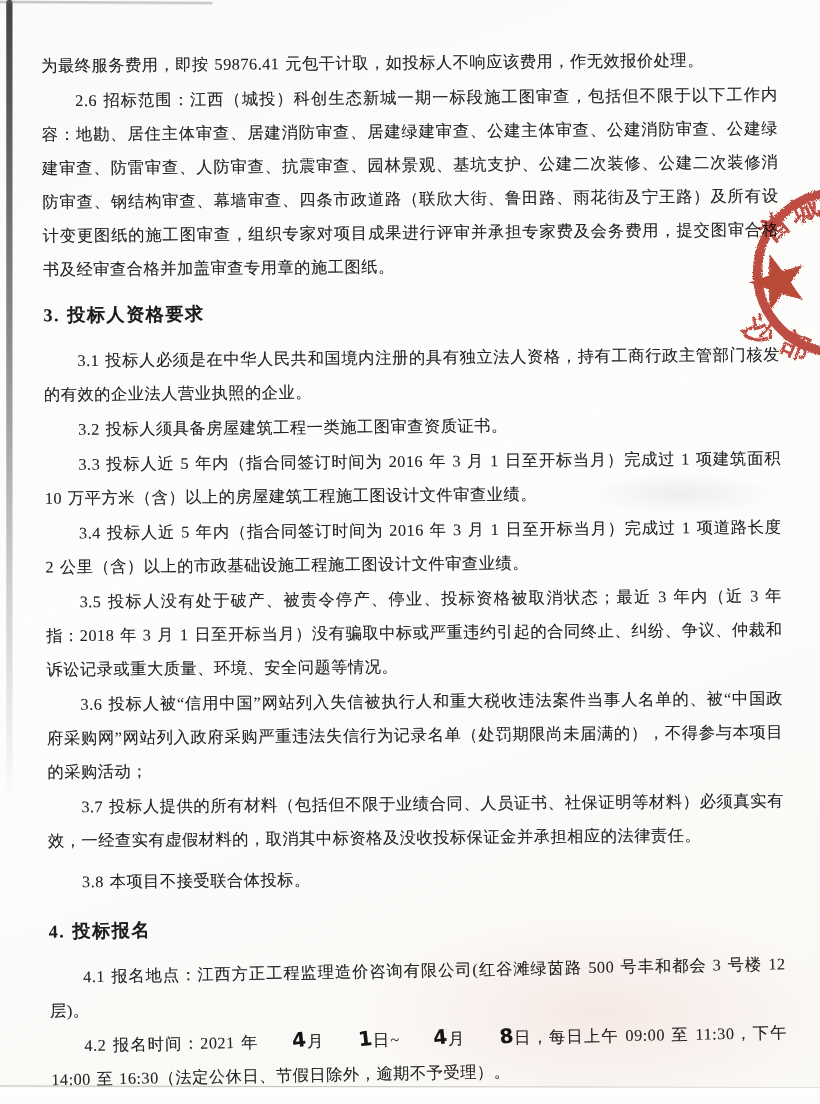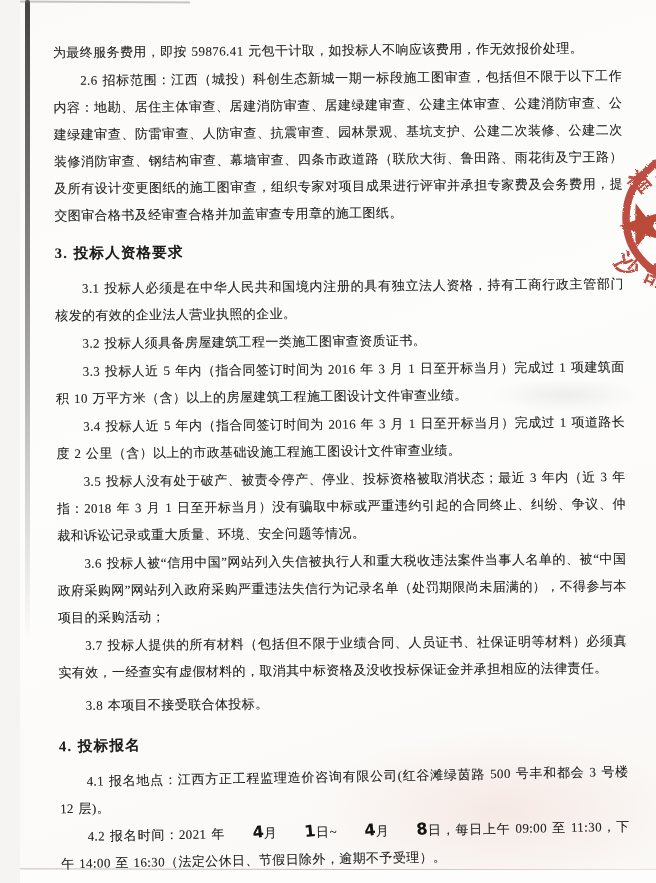--- a/index.html
+++ b/index.html
@@ -4,21 +4,20 @@
 <style>
   html,body{margin:0;padding:0;}
   body{
     width:656px;height:883px;overflow:hidden;position:relative;
     font-family:"Liberation Serif","DejaVu Serif",serif;
     background:#f6f4f2;
   }
   .page{
     position:absolute;inset:0;overflow:hidden;
     background:linear-gradient(160deg,#fbfaf8 0%,#fdfdfc 45%,#faf8f5 100%);
-    margin-left:20px;
   }
   
   .edge-left{
     position:absolute;left:5px;top:0;width:5px;height:640px;border-radius:2px;
     background:linear-gradient(to bottom,rgba(35,35,35,.85) 0%,rgba(55,55,55,.6) 40%,rgba(95,95,95,.3) 72%,rgba(120,120,120,0) 100%);
     filter:blur(.4px);
   }
   .edge-top{
     position:absolute;left:0;top:1px;width:170px;height:2px;
     background:rgba(110,110,110,.38);filter:blur(.4px);transform:rotate(.3deg);

